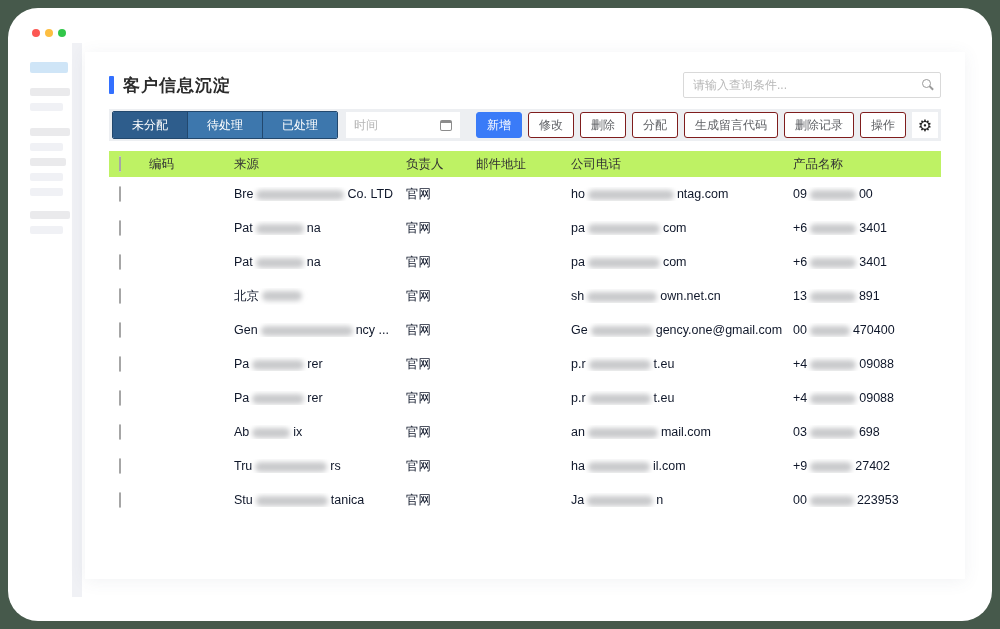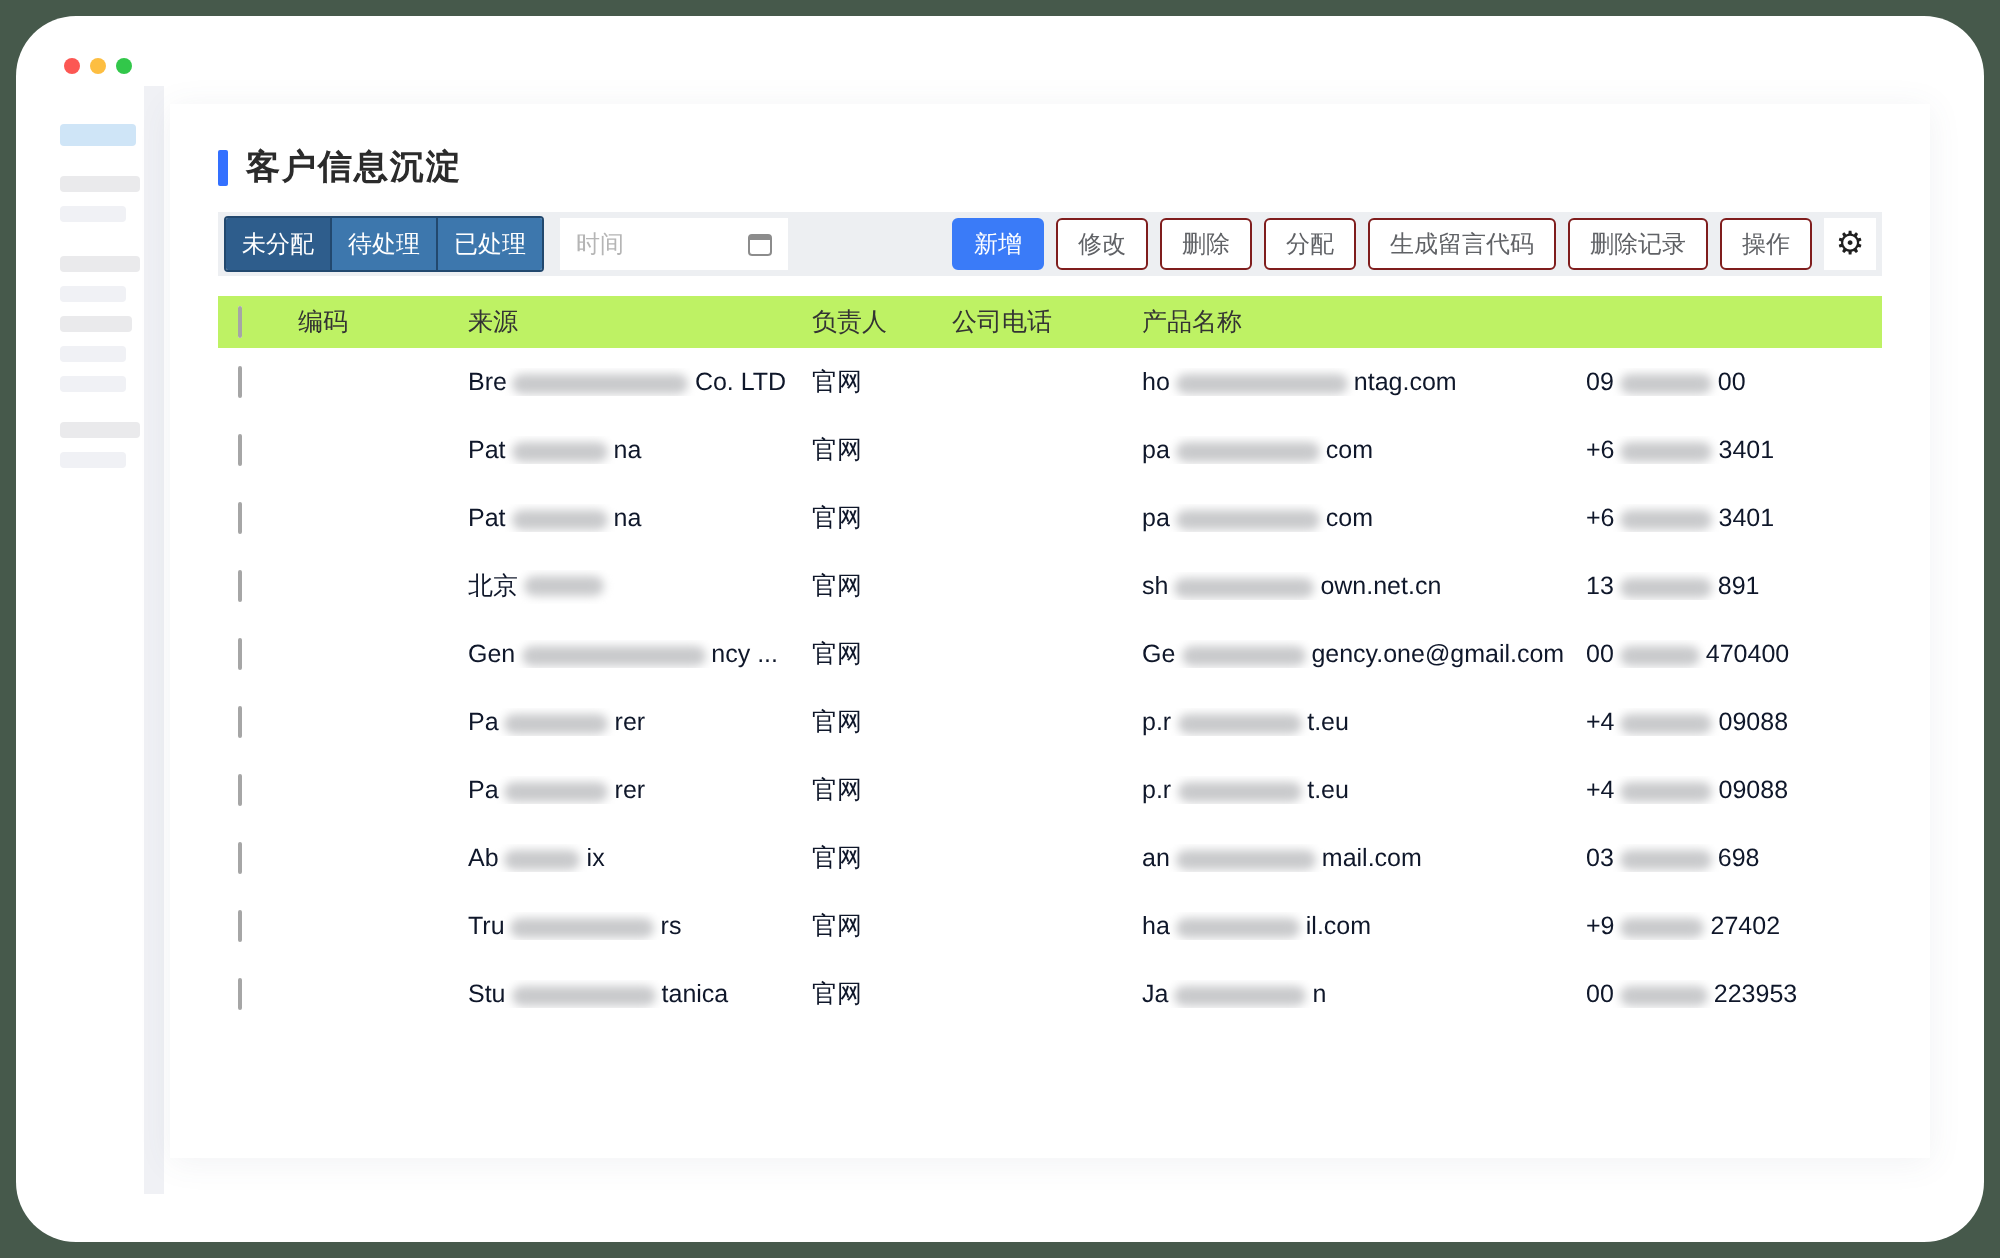--- a/index.html
+++ b/index.html
@@ -40,21 +40,21 @@
 
   
   .nav-row { display:flex; gap:12px; margin-top:15px; }
   .nav-btn { height:28px; border:none; border-radius:4px; color:#fff; font-size:13px; font-weight:bold;
              padding:0 22px; cursor:pointer; font-family:inherit; letter-spacing:1px; }
   .nav-btn.dashed { border:1px dashed rgba(255,255,255,0.75); padding:0 14px; }
 
   
   .toolbar { margin-top:11px; height:32px; background:#edeff2; display:flex; align-items:center; padding:0 3px; }
   .seg { display:flex; border:1px solid #22486e; border-radius:2px; overflow:hidden; }
-  .seg-tab { height:26px; display:flex; align-items:center; padding:0 8px; font-size:12px; color:#fff;
+  .seg-tab { height:26px; display:flex; align-items:center; padding:0 19px; font-size:12px; color:#fff;
              background:#3d77ad; cursor:pointer; border-left:1px solid #22486e; }
   .seg-tab:first-child { border-left:none; }
   .seg-tab.active { background:#2e5d8c; }
   .date-input { margin-left:8px; width:114px; height:26px; background:#fff; display:flex; align-items:center;
                 justify-content:space-between; padding:0 8px; font-size:12px; color:#b5b5b5; cursor:text; }
   .cal { width:12px; height:11px; border:1.3px solid #8c8c8c; border-top-width:3px; border-radius:2px; }
   .tb-right { margin-left:auto; display:flex; align-items:center; gap:6px; }
   .tb-btn { height:26px; padding:0 10px; font-size:12px; color:#606266; background:#fff;
             border:1px solid #7f1d1d; border-radius:3px; cursor:pointer; font-family:inherit; }
   .tb-btn.primary { background:#3a7bf8; border-color:#3a7bf8; color:#fff; }
@@ -97,20 +97,24 @@
 
   <div class="divider-strip"></div>
 
   <div class="card">
 
     <div class="card-head">
       <div class="title-wrap">
         <span class="accent" id="accent-bar" style="background: rgb(51, 112, 255);"></span>
         <h1 class="title">客户信息沉淀</h1>
       </div>
+      <div class="search">
+        <input type="text" placeholder="请输入查询条件..." style="">
+        <span class="mag"></span>
+      </div>
     </div>
 
 
     <div class="toolbar">
       <div class="seg">
         <span class="seg-tab active">未分配</span>
         <span class="seg-tab">待处理</span>
         <span class="seg-tab">已处理</span>
       </div>
       <div class="date-input">
@@ -129,20 +133,21 @@
           <span>⚙</span>
         </span>
       </div>
     </div>
 
     <div class="grid-row thead">
       <span><span class="cb"></span></span>
       <span>编码</span>
       <span>来源</span>
       <span>负责人</span>
+      <span>邮件地址</span>
       <span>公司电话</span>
       <span>产品名称</span>
     </div>
 
     <div id="tbody">
   <div class="grid-row trow">
     <span><span class="cb"></span></span>
     <span class="cell cell-code"></span>
     <span class="cell cell-company">
       <span class="head">Bre</span><span class="blur" style="width: 88px;"></span><span class="tail">Co. LTD</span>

